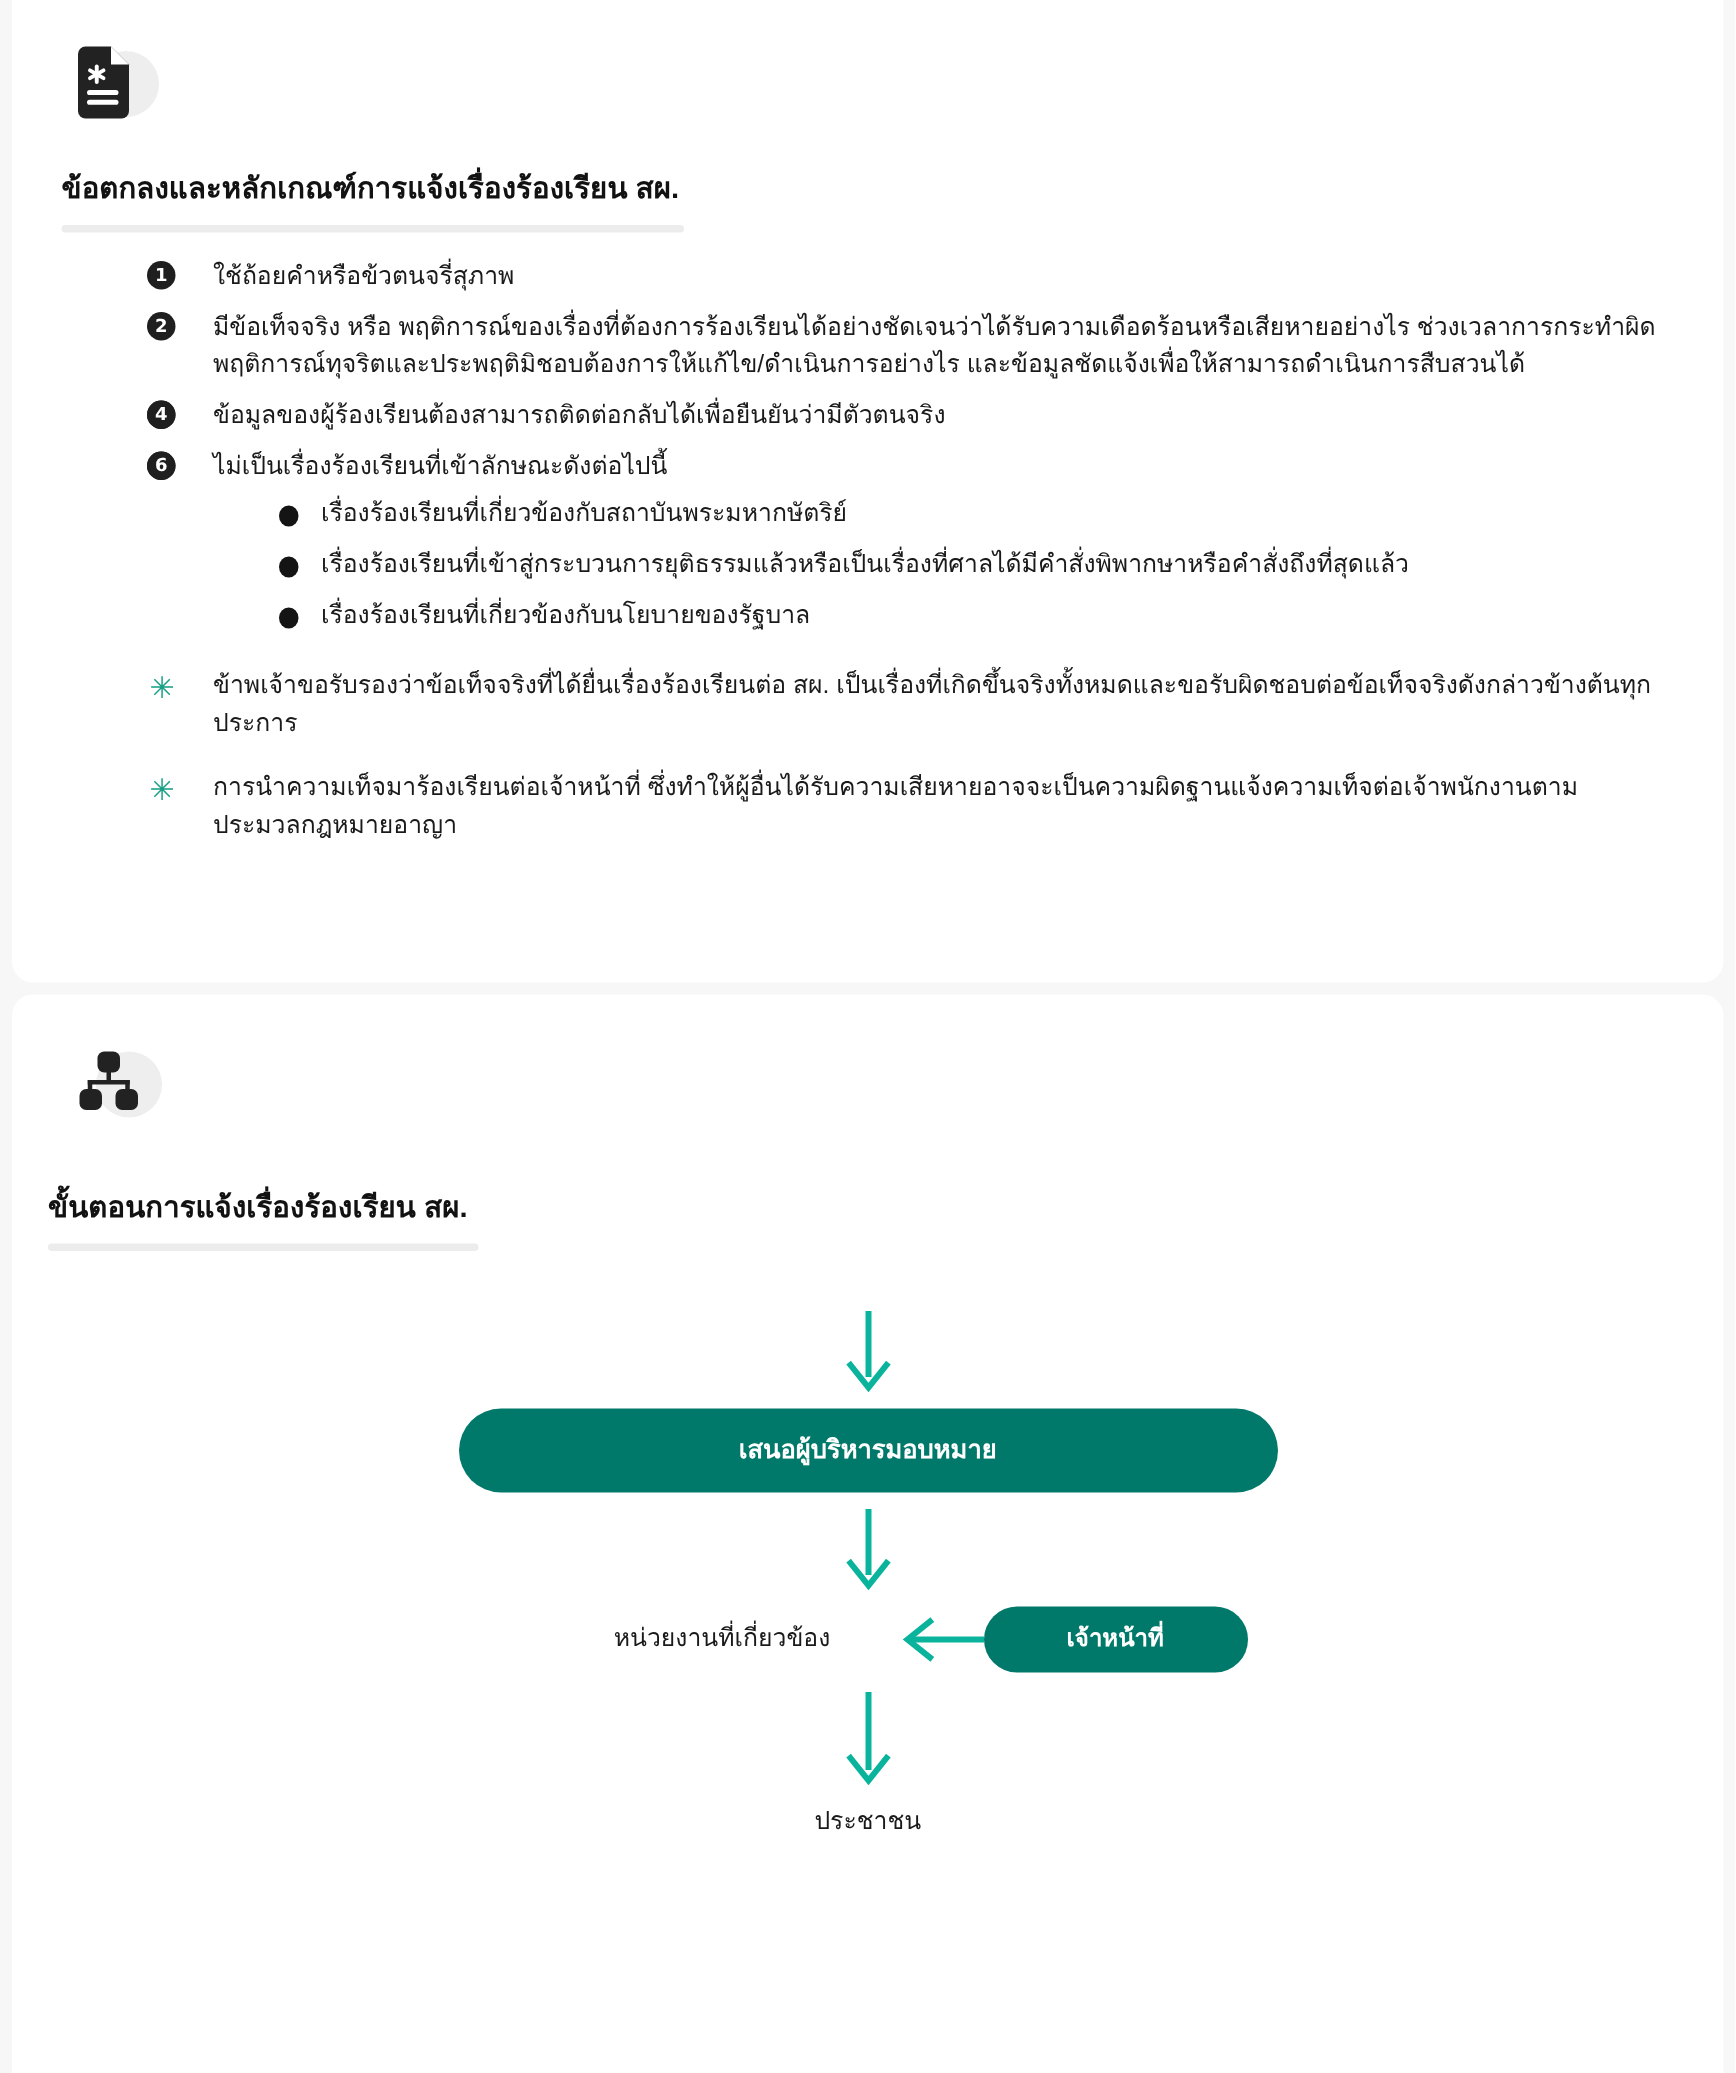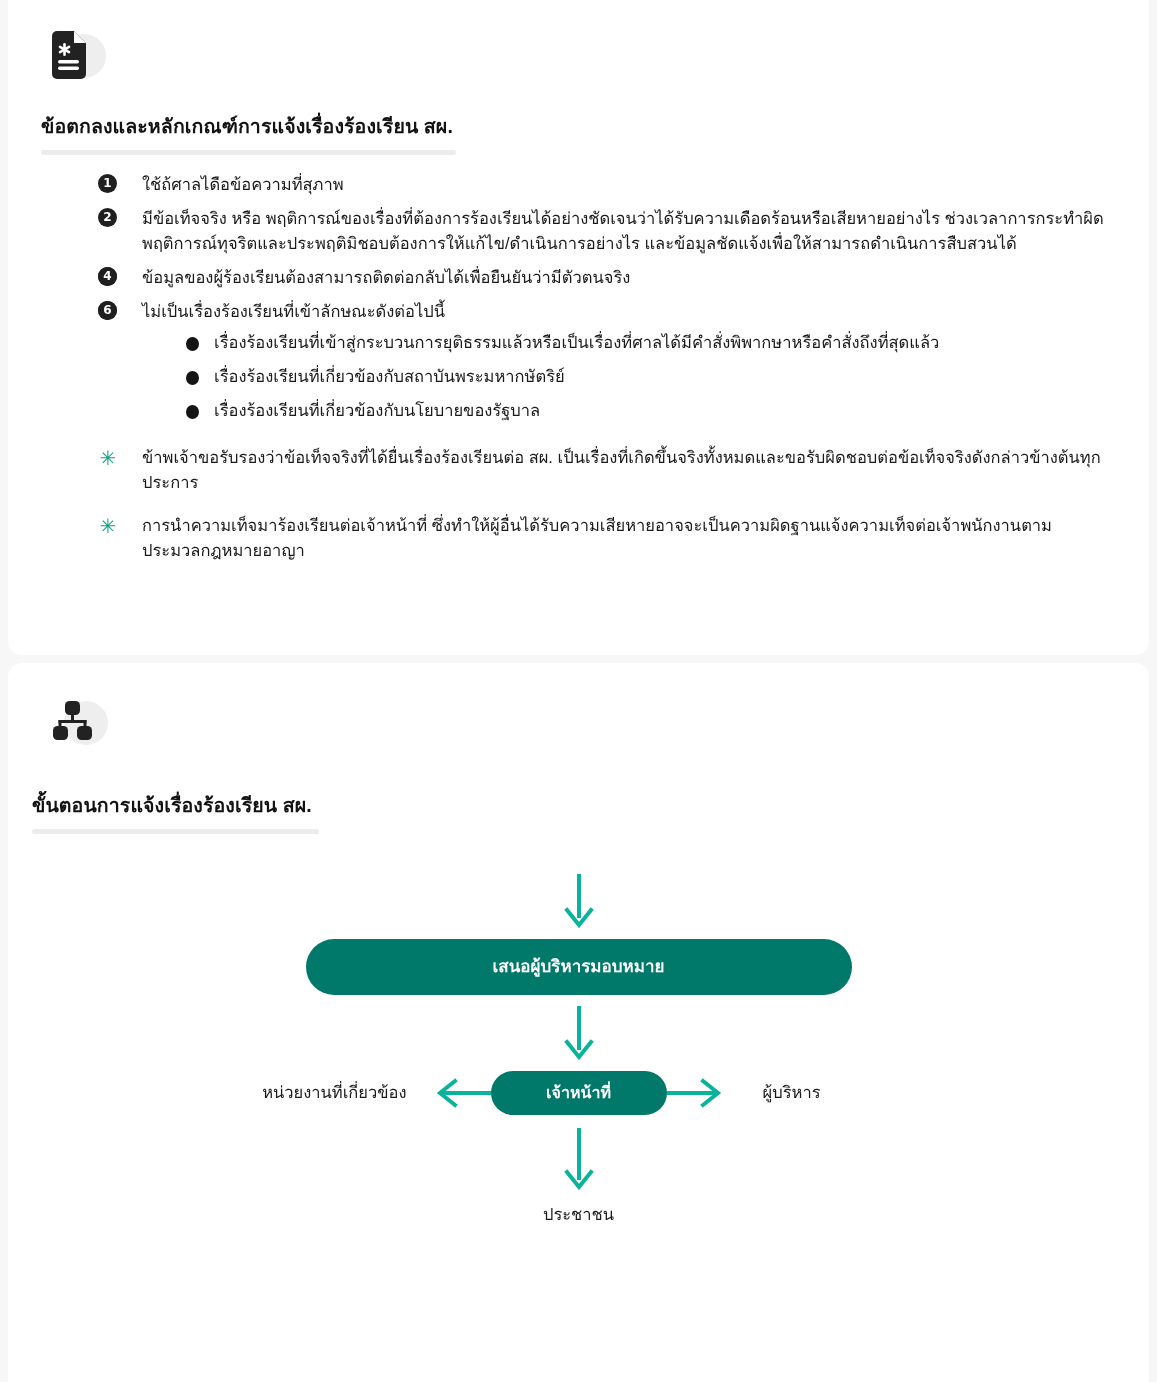--- a/index.html
+++ b/index.html
@@ -198,21 +198,21 @@
     display: flex;
     align-items: center;
     justify-content: center;
     gap: 0px;
   }
   .row-middle .side-left {
     width: 330px;
     display: flex;
     align-items: center;
     justify-content: flex-end;
-    gap: 26px;
+    gap: 44px;
   }
   .row-middle .side-right {
     width: 330px;
     display: flex;
     align-items: center;
     justify-content: flex-start;
     gap: 38px;
   }
 </style>
 </head>
@@ -242,21 +242,21 @@
     <div style="position:absolute; left:33px; top:114px; width:1080px;">
       <div class="section-title">ข้อตกลงและหลักเกณฑ์การแจ้งเรื่องร้องเรียน สผ.</div>
       <div class="divider w-long"></div>
     </div>
 
     <div style="position:absolute; left:90px; top:172px; width:1010px;">
       <ul class="terms">
 
         <li class="term-item">
           <span class="term-marker">1</span>
-          <span>ใช้ถ้ศาลไดือข้อความที่สุภาพ</span>
+          <span>ใช้ถ้อยคำหรือข้วตนจรี่สุภาพ</span>
         </li>
 
         <li class="term-item">
           <span class="term-marker">2</span>
           <span>มีข้อเท็จจริง หรือ พฤติการณ์ของเรื่องที่ต้องการร้องเรียนได้อย่างชัดเจนว่าได้รับความเดือดร้อนหรือเสียหายอย่างไร ช่วงเวลาการกระทำผิด พฤติการณ์ทุจริตและประพฤติมิชอบต้องการให้แก้ไข/ดำเนินการอย่างไร และข้อมูลชัดแจ้งเพื่อให้สามารถดำเนินการสืบสวนได้</span>
         </li>
 
         <li class="term-item">
           <span class="term-marker">3</span>
         </li>
@@ -270,25 +270,25 @@
           <span class="term-marker">5</span>
         </li>
 
         <li class="term-item">
           <span class="term-marker">6</span>
           <span>ไม่เป็นเรื่องร้องเรียนที่เข้าลักษณะดังต่อไปนี้</span>
 
           <ul class="sublist">
             <li class="sub-item">
               <span class="sub-marker"></span>
-              <span>เรื่องร้องเรียนที่เข้าสู่กระบวนการยุติธรรมแล้วหรือเป็นเรื่องที่ศาลได้มีคำสั่งพิพากษาหรือคำสั่งถึงที่สุดแล้ว</span>
+              <span>เรื่องร้องเรียนที่เกี่ยวข้องกับสถาบันพระมหากษัตริย์</span>
             </li>
             <li class="sub-item">
               <span class="sub-marker"></span>
-              <span>เรื่องร้องเรียนที่เกี่ยวข้องกับสถาบันพระมหากษัตริย์</span>
+              <span>เรื่องร้องเรียนที่เข้าสู่กระบวนการยุติธรรมแล้วหรือเป็นเรื่องที่ศาลได้มีคำสั่งพิพากษาหรือคำสั่งถึงที่สุดแล้ว</span>
             </li>
             <li class="sub-item">
               <span class="sub-marker"></span>
               <span>เรื่องร้องเรียนที่เกี่ยวข้องกับนโยบายของรัฐบาล</span>
             </li>
           </ul>
         </li>
       </ul>
 
       <div class="notes">
@@ -353,27 +353,20 @@
         <div class="side-left">
           <span class="flow-label">หน่วยงานที่เกี่ยวข้อง</span>
           <svg width="58" height="34" viewBox="0 0 58 34">
             <line x1="58" y1="17" x2="10" y2="17" stroke="#0ab39c" stroke-width="4"></line>
             <polyline points="22,5 7,17 22,29" fill="none" stroke="#0ab39c" stroke-width="4" stroke-linecap="square" stroke-linejoin="miter"></polyline>
           </svg>
         </div>
 
         <div class="pill pill-small">เจ้าหน้าที่</div>
 
-        <div class="side-right">
-          <svg width="58" height="34" viewBox="0 0 58 34">
-            <line x1="0" y1="17" x2="48" y2="17" stroke="#0ab39c" stroke-width="4"></line>
-            <polyline points="36,5 51,17 36,29" fill="none" stroke="#0ab39c" stroke-width="4" stroke-linecap="square" stroke-linejoin="miter"></polyline>
-          </svg>
-          <span class="flow-label">ผู้บริหาร</span>
-        </div>
       </div>
 
       <div style="height:88px; display:flex; align-items:center; justify-content:center;">
         <svg class="arrow-down" width="30" height="62" viewBox="0 0 30 62">
           <line x1="15" y1="0" x2="15" y2="52" stroke="#0ab39c" stroke-width="4"></line>
           <polyline points="3,44 15,59 27,44" fill="none" stroke="#0ab39c" stroke-width="4" stroke-linecap="square" stroke-linejoin="miter"></polyline>
         </svg>
       </div>
 
       <div class="flow-row">

